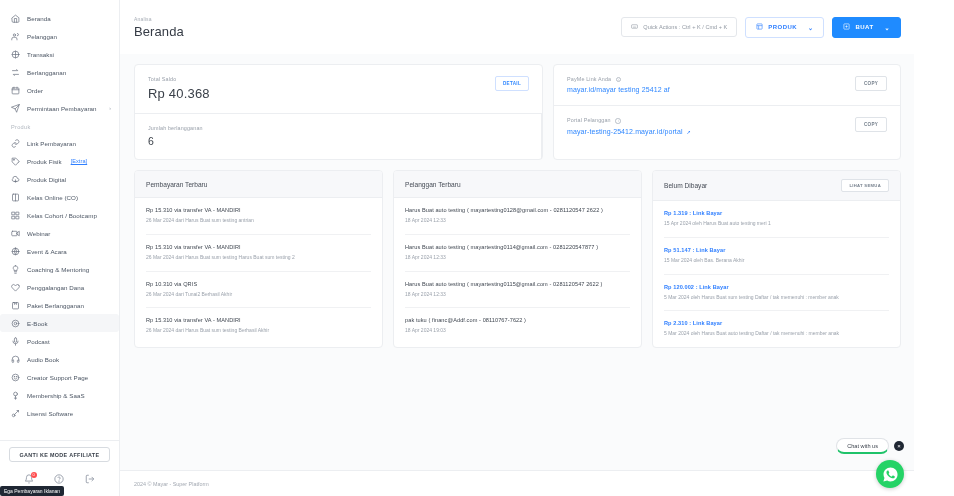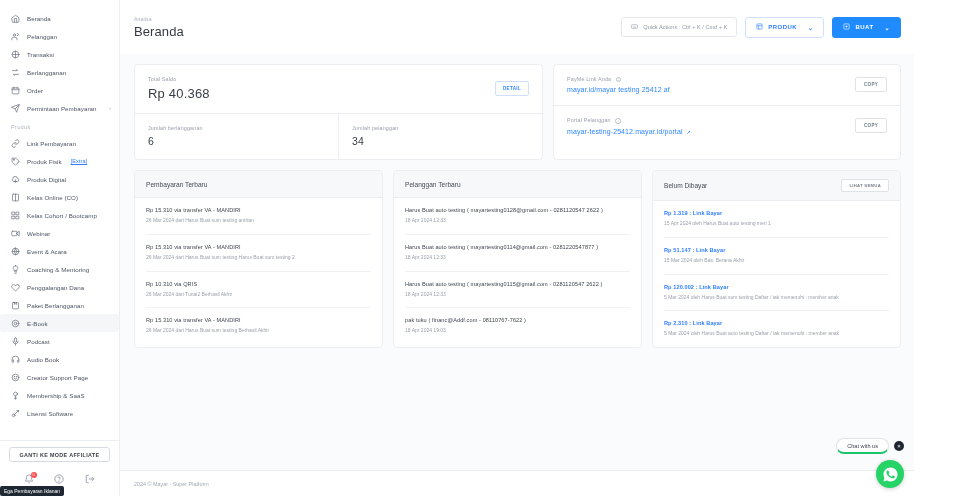--- a/index.html
+++ b/index.html
@@ -101,21 +101,21 @@
   .content { padding: 10px 13px 0 14px; flex: 1; overflow: hidden; }
 
   .row { display: flex; gap: 10px; }
   .card {
     background: #fff; border: 1px solid #eceef1; border-radius: 4px;
   }
   .stats-left { flex: 0 0 409px; }
   .stats-right { flex: 1; }
 
   .stat-cell {
-    display: flex; align-items: center; justify-content: space-between;
+    display: flex; justify-content: space-between;
     padding: 11px 13px 12px 13px;
   }
   .stat-label { font-size: 5.4px; color: #9aa1ab; margin-bottom: 4px; letter-spacing: .15px; }
   .stat-value { font-size: 13px; color: #3a4049; letter-spacing: .2px; }
   .stat-value.sm { font-size: 10.5px; }
   .stat-link { font-size: 7px; color: #2f87ff; letter-spacing: .1px; }
   .mini-btn {
     height: 15px; min-width: 32px; padding: 0 7px;
     border: 1px solid #cfe0ff; border-radius: 2px; background: #fff;
     color: #2f87ff; font-size: 4.6px; font-weight: bold; letter-spacing: .3px;
@@ -475,26 +475,20 @@
           </div>
           <div class="divider-h"></div>
           <div class="split">
             <div class="stat-cell">
               <div>
                 <div class="stat-label">Jumlah berlangganan</div>
                 <div class="stat-value sm">6</div>
               </div>
             </div>
             <div class="divider-v"></div>
-            <div class="stat-cell">
-              <div>
-                <div class="stat-label">Jumlah pelanggan</div>
-                <div class="stat-value sm">34</div>
-              </div>
-            </div>
           </div>
         </div>
 
         <div class="card stats-right">
           <div class="stat-cell">
             <div>
               <div class="stat-label">
                 <span>PayMe Link Anda</span>
                 <span class="info-ic">i</span>
               </div>

